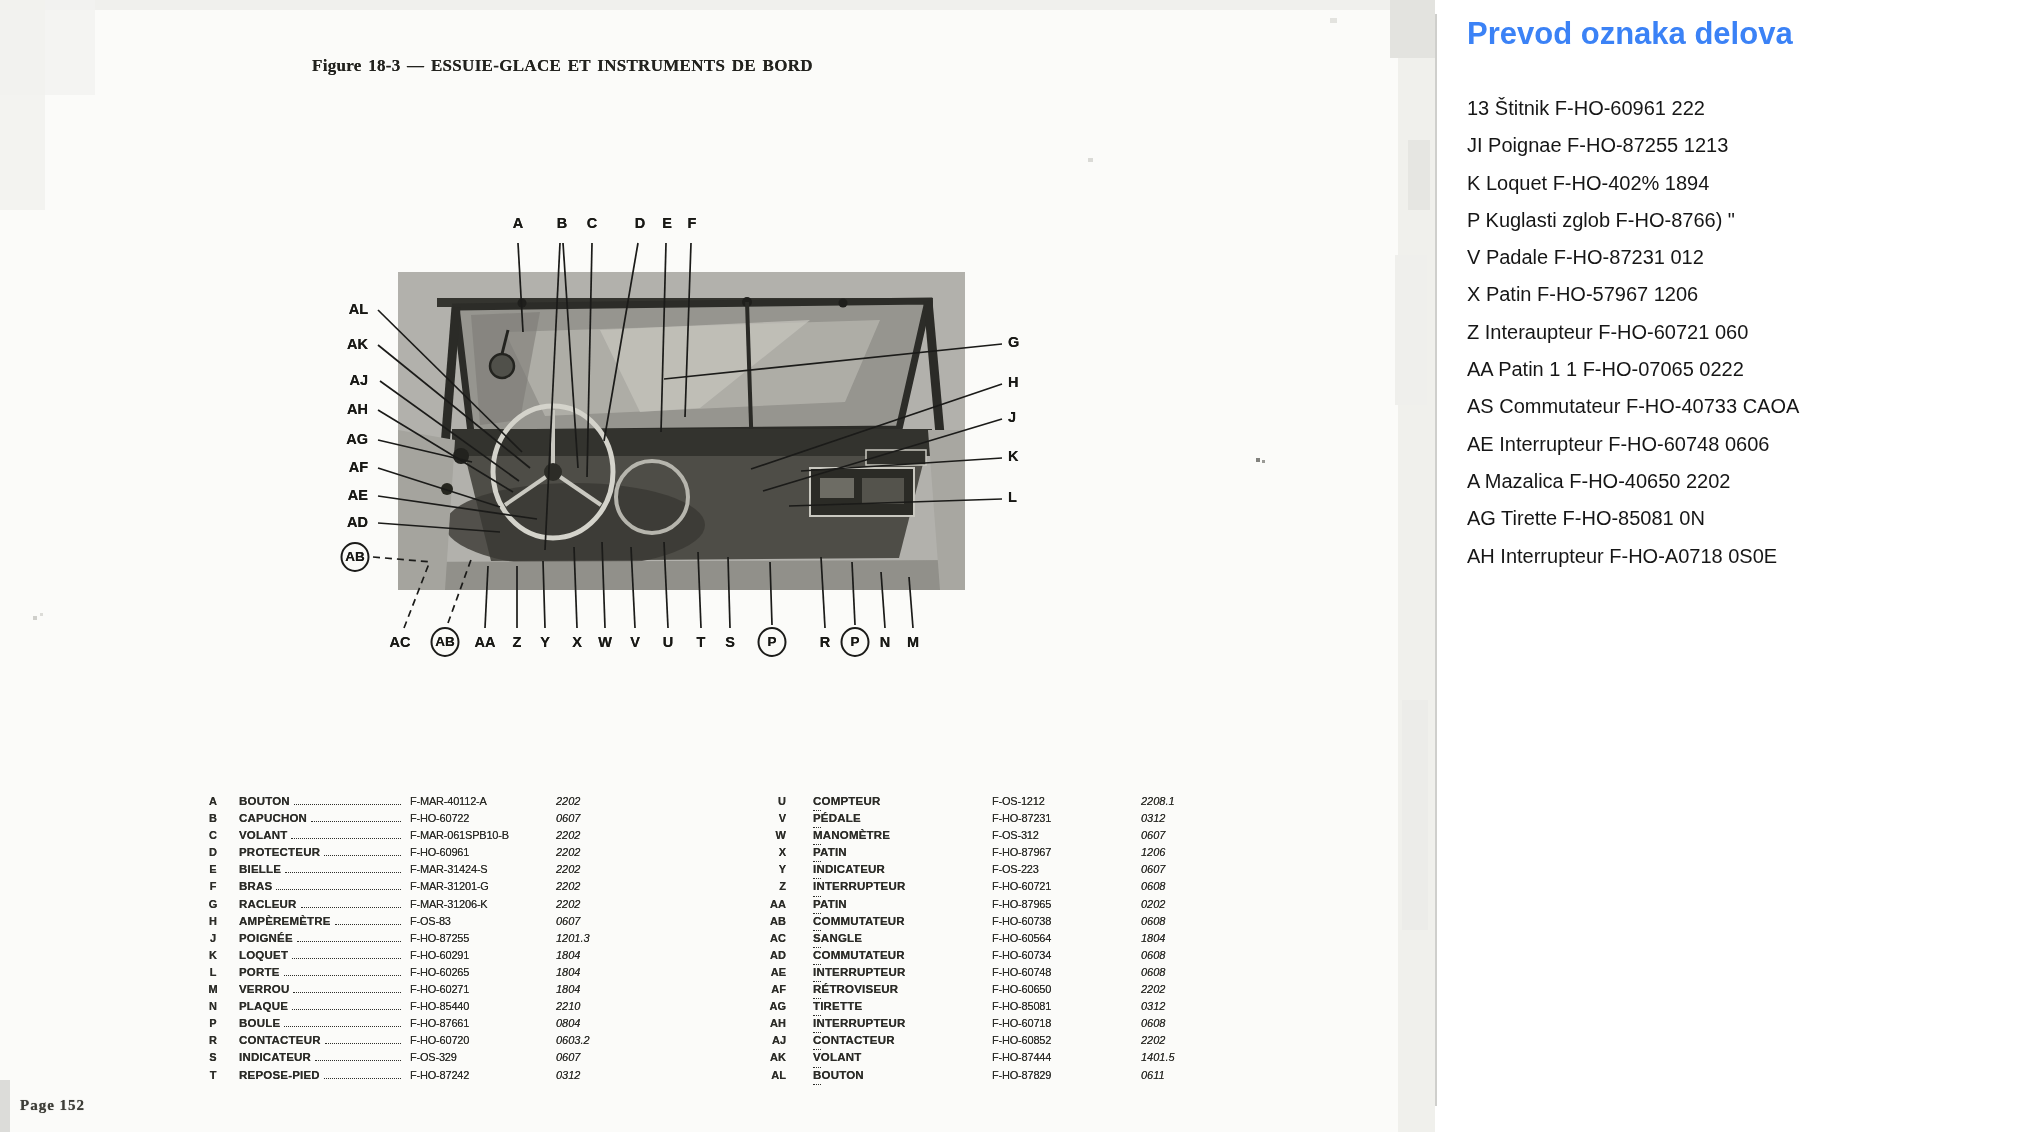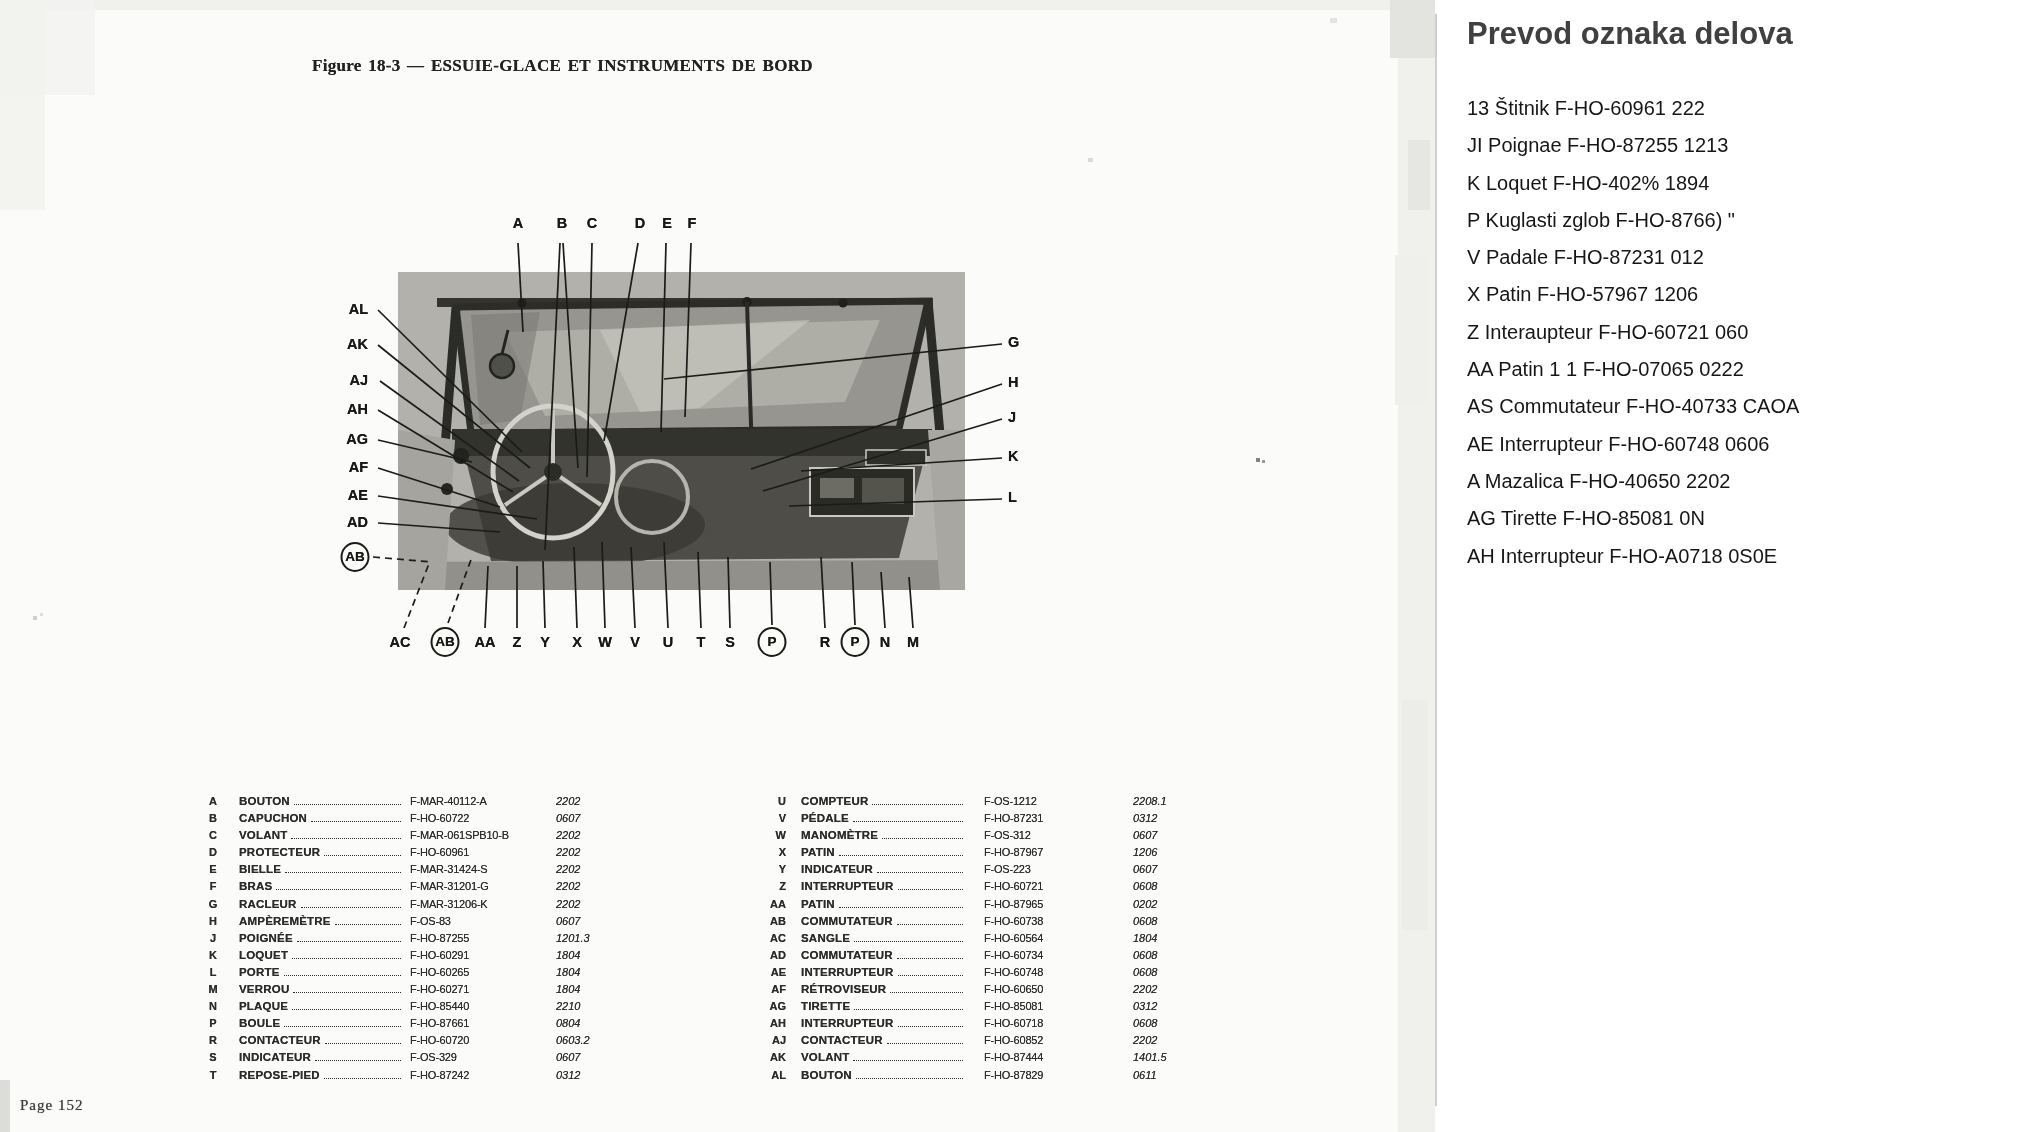--- a/index.html
+++ b/index.html
@@ -6,50 +6,50 @@
   .stage{position:relative;width:2042px;height:1132px;overflow:hidden;background:#ffffff;
          font-family:"Liberation Sans",sans-serif;}
   
   .scan{position:absolute;left:0;top:0;width:1435px;height:1132px;background:#fbfbf9;}
   .scan-art{position:absolute;left:0;top:0;}
   .fig-title{position:absolute;left:312px;top:56px;width:460px;
              font-family:"Liberation Serif",serif;font-weight:bold;font-size:17px;
              letter-spacing:.3px;word-spacing:2px;color:#22221e;
              text-shadow:0 0 .6px rgba(40,40,34,.8);white-space:nowrap;}
   .page-footer{position:absolute;left:20px;top:1097px;
-             font-family:"Liberation Serif",serif;font-weight:normal;font-size:15px;
+             font-family:"Liberation Serif",serif;font-weight:bold;font-size:15px;
              letter-spacing:1px;color:#3d3d38;text-shadow:0 0 .7px rgba(70,70,64,.8);}
   
   .callout{position:absolute;font-weight:bold;font-size:14.5px;color:#181815;
            white-space:nowrap;text-shadow:0 0 .5px rgba(25,25,20,.9);line-height:1;}
   .callout.circled{border:2.4px solid #1b1b19;border-radius:50%;
            min-width:29px;height:30px;padding:0 2px;box-sizing:border-box;
            display:flex;align-items:center;justify-content:center;font-size:13.5px;
            background:rgba(251,251,249,.25);}
   
   .ptable{position:absolute;color:#2b2b27;text-shadow:0 0 .5px rgba(43,43,39,.85);}
   .t-left{left:196px;top:793px;width:430px;}
   .t-right{left:752px;top:793px;width:440px;}
   .prow{display:flex;height:17.1px;align-items:baseline;font-size:11px;line-height:17.1px;}
   .c-letter{width:34px;text-align:center;font-weight:600;flex:none;}
   .t-right .c-letter{text-align:right;}
   .c-name{width:167px;margin-left:9px;flex:none;font-weight:bold;font-size:11.5px;
           display:flex;align-items:baseline;white-space:nowrap;letter-spacing:.2px;justify-content:center;}
-  .t-right .c-name{margin-left:15px;}
+  .t-right .c-name{margin-left:23px;flex-direction:column;}
   .leader-dots{flex:1;border-bottom:1.7px dotted #2e2e2a;margin:0 5px 3px 4px;min-width:8px;}
   .c-part{width:136px;flex:none;letter-spacing:-.2px;}
   .c-part{margin-left:4px;}
   .t-right .c-part{margin-left:16px;}
   .c-num{margin-left:10px;flex:none;font-style:italic;}
   .t-right .c-num{margin-left:13px;}
   
   .divider{position:absolute;left:1435px;top:14px;width:2px;height:1092px;background:#cfcfcc;}
   .panel{position:absolute;left:1437px;top:0;width:605px;height:1132px;background:#ffffff;
          padding-left:30px;box-sizing:border-box;color:#141414;}
-  .panel h1{margin:14px 0 0 0;font-size:31px;line-height:40px;font-weight:bold;color:#404040;}
+  .panel h1{margin:14px 0 0 0;font-size:31px;line-height:40px;font-weight:bold;color:#3b82f6;}
   .titems{margin-top:36px;font-size:20px;line-height:37.3px;color:#161616;}
   .titem{white-space:nowrap;}
 </style>
 </head>
 <body>
 
 <div class="stage">
 
   <div class="scan">
 

